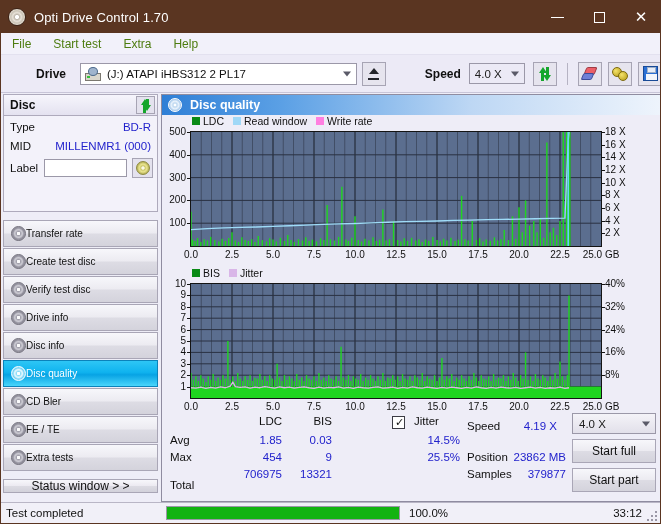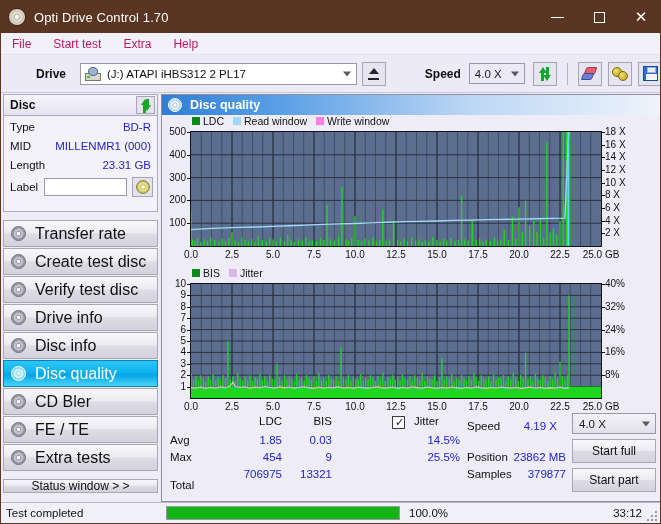--- a/index.html
+++ b/index.html
@@ -43,21 +43,21 @@
   .wb-max { width: 11px; height: 11px; border: 1.4px solid #fff; }
   .wb-close { font-size: 15px; line-height: 15px; font-family: "DejaVu Sans", sans-serif; }
 
   
   #menubar {
     position: absolute; left: 0; top: 32px; width: 661px; height: 22px;
     background: #f2f1fa;
     display: flex; align-items: center; padding-left: 8px;
     border-bottom: 1px solid #e3e1ef;
   }
-  .menu-item { font-size: 12px; color: #be185d; margin-right: 16px; padding: 1px 3px; }
+  .menu-item { font-size: 12px; color: #4d7c0f; margin-right: 16px; padding: 1px 3px; }
 
   
   #drivebar {
     position: absolute; left: 0; top: 54px; width: 661px; height: 38px;
     background: #eceaf6; display: flex; align-items: center;
     border-bottom: 1px solid #c8c5d8;
   }
   .lbl-bold { font-size: 12px; font-weight: bold; color: #101010; padding-left: 26px; }
   #drive-label { margin-left: 9px; }
   #drive-combo {
@@ -146,21 +146,21 @@
   .side-btn {
     height: 27px; width: 155px; margin-bottom: 1px;
     background: linear-gradient(to bottom,#f7f7fb 0%,#ecebf1 48%,#dddce4 52%,#d4d3dc 100%);
     border: 1px solid #a9a6b6;
     display: flex; align-items: center;
   }
   .side-btn.active {
     background: linear-gradient(to bottom,#2ec6f5 0%,#0fb3ef 45%,#07a3e4 55%,#49d5fb 100%);
     border: 1px solid #0b82ba;
   }
-  .side-btn .txt { font-size: 16px; color: #101010; margin-left: 9px; }
+  .side-btn .txt { font-size: 10px; color: #101010; }
   .side-btn.active .txt { color: #ffffff; }
   .ico-disc-gray { width: 15px; height: 15px; margin-left: 7px; border-radius: 50%;
     background: radial-gradient(circle at 50% 50%, #f7f7f9 0%, #ffffff 15%, #9c9aa6 19%, #cfced6 42%, #8d8b98 62%, #c6c5cf 82%, #8a8894 100%);
     border: 1px solid #6e6c78; flex:0 0 auto;}
   .side-btn.active .ico-disc-gray { border-color:#ffffff;
     background: radial-gradient(circle at 50% 50%, #ffffff 0%, #ffffff 15%, #7fd9f7 19%, #eaf9ff 42%, #6fd0f4 62%, #d9f4ff 82%, #5cc6ef 100%);}
 
   #status-window-btn {
     position: absolute; left: 2px; top: 385px; width: 155px; height: 14px;
     background: linear-gradient(to bottom,#f7f7fb 0%,#eceaf1 48%,#dcdbe3 52%,#d2d1da 100%);
@@ -321,24 +321,20 @@
     </div>
     <div id="disc-box">
       <div class="disc-row">
         <span class="disc-key">Type</span>
         <span class="disc-val">BD-R</span>
       </div>
       <div class="disc-row">
         <span class="disc-key">MID</span>
         <span class="disc-val">MILLENMR1 (000)</span>
       </div>
-      <div class="disc-row">
-        <span class="disc-key">Length</span>
-        <span class="disc-val">23.31 GB</span>
-      </div>
       <div id="label-row">
         <span id="label-key">Label</span>
         <div id="label-input"></div>
         <div id="label-btn">
           <div class="ico-cd"></div>
         </div>
       </div>
     </div>
 
     <div id="sidebuttons">
@@ -391,21 +387,21 @@
       <div class="txt">Disc quality</div>
     </div>
 
     <div class="chart-wrap" id="chart1" style="left:0;top:20px;width:498px;height:150px;">
       <div class="legend" id="legend1" style="left:30px;top:0px;">
         <span class="sw" id="lg1a" style="background: rgb(10, 138, 22);"></span>
         <span class="lt">LDC</span>
         <span class="sw" id="lg1b" style="background: rgb(159, 216, 247);"></span>
         <span class="lt">Read window</span>
         <span class="sw" id="lg1c" style="background: rgb(255, 127, 224);"></span>
-        <span class="lt">Write window</span>
+        <span class="lt">Write rate</span>
       </div>
       <div class="plot" id="plot1" style="left:28px;top:16px;width:412px;height:116px;">
         <svg id="svg1" width="410" height="114" viewBox="0 0 410 114" preserveAspectRatio="none" style="display:block;">
             <line x1="10.25" y1="0" x2="10.25" y2="114" stroke="#414e66" stroke-width="1"></line>
             <line x1="20.5" y1="0" x2="20.5" y2="114" stroke="#414e66" stroke-width="1"></line>
             <line x1="30.75" y1="0" x2="30.75" y2="114" stroke="#414e66" stroke-width="1"></line>
             <line x1="41" y1="0" x2="41" y2="114" stroke="#1b1f28" stroke-width="1"></line>
             <line x1="51.25" y1="0" x2="51.25" y2="114" stroke="#414e66" stroke-width="1"></line>
             <line x1="61.5" y1="0" x2="61.5" y2="114" stroke="#414e66" stroke-width="1"></line>
             <line x1="71.75" y1="0" x2="71.75" y2="114" stroke="#414e66" stroke-width="1"></line>

